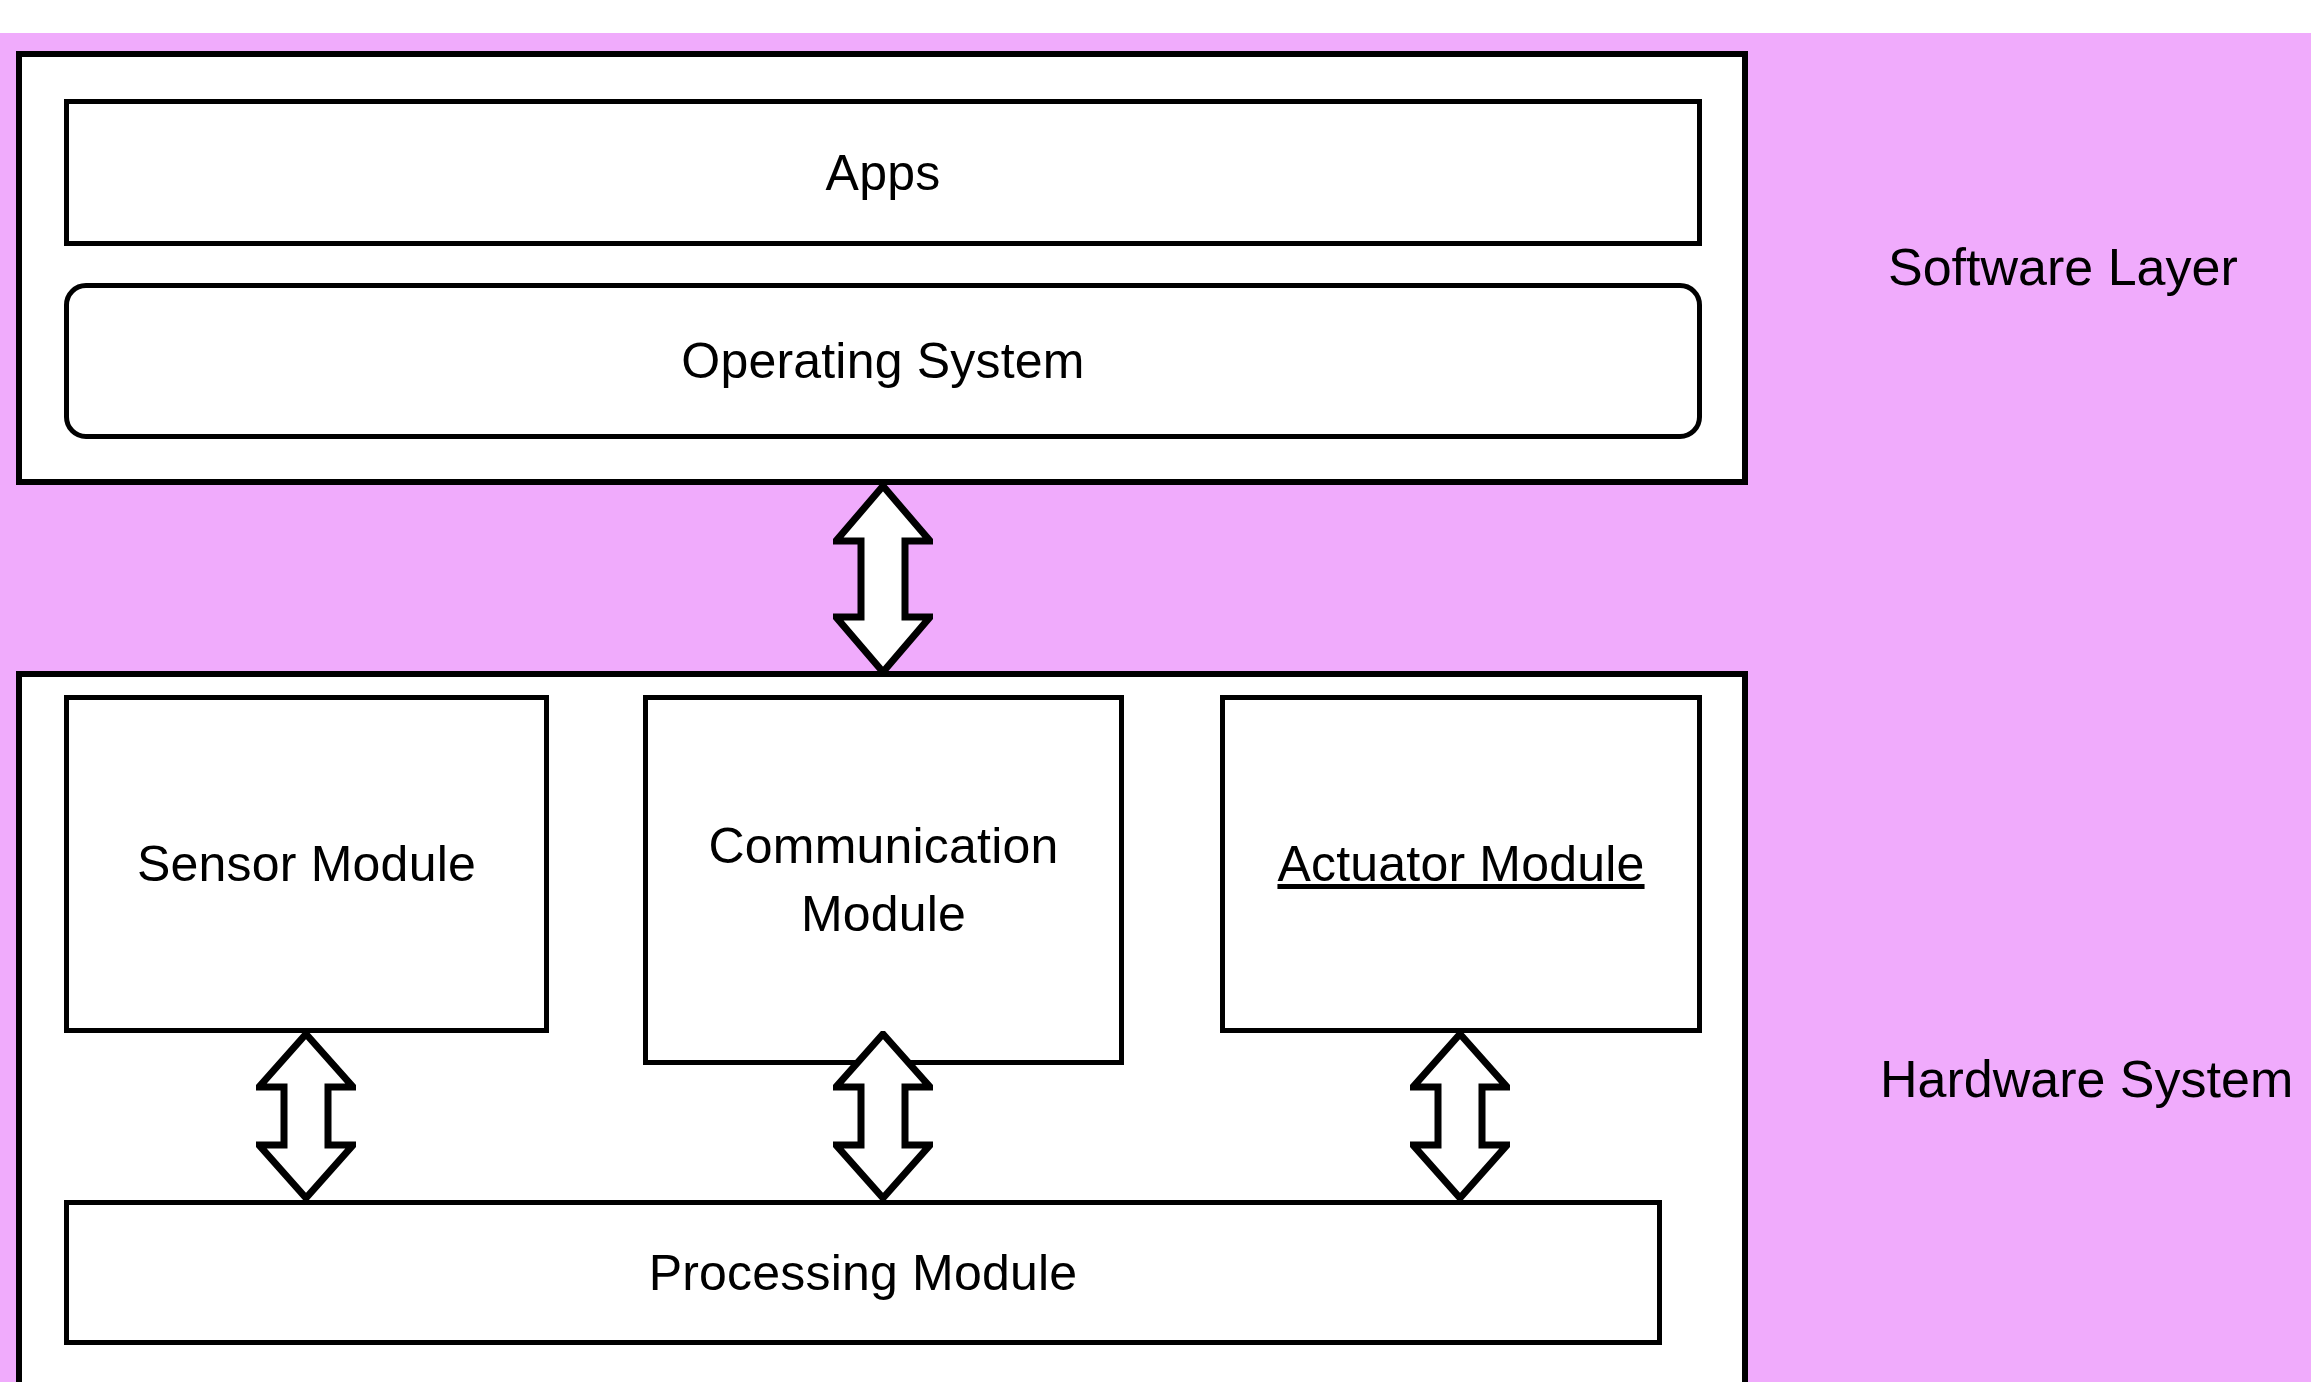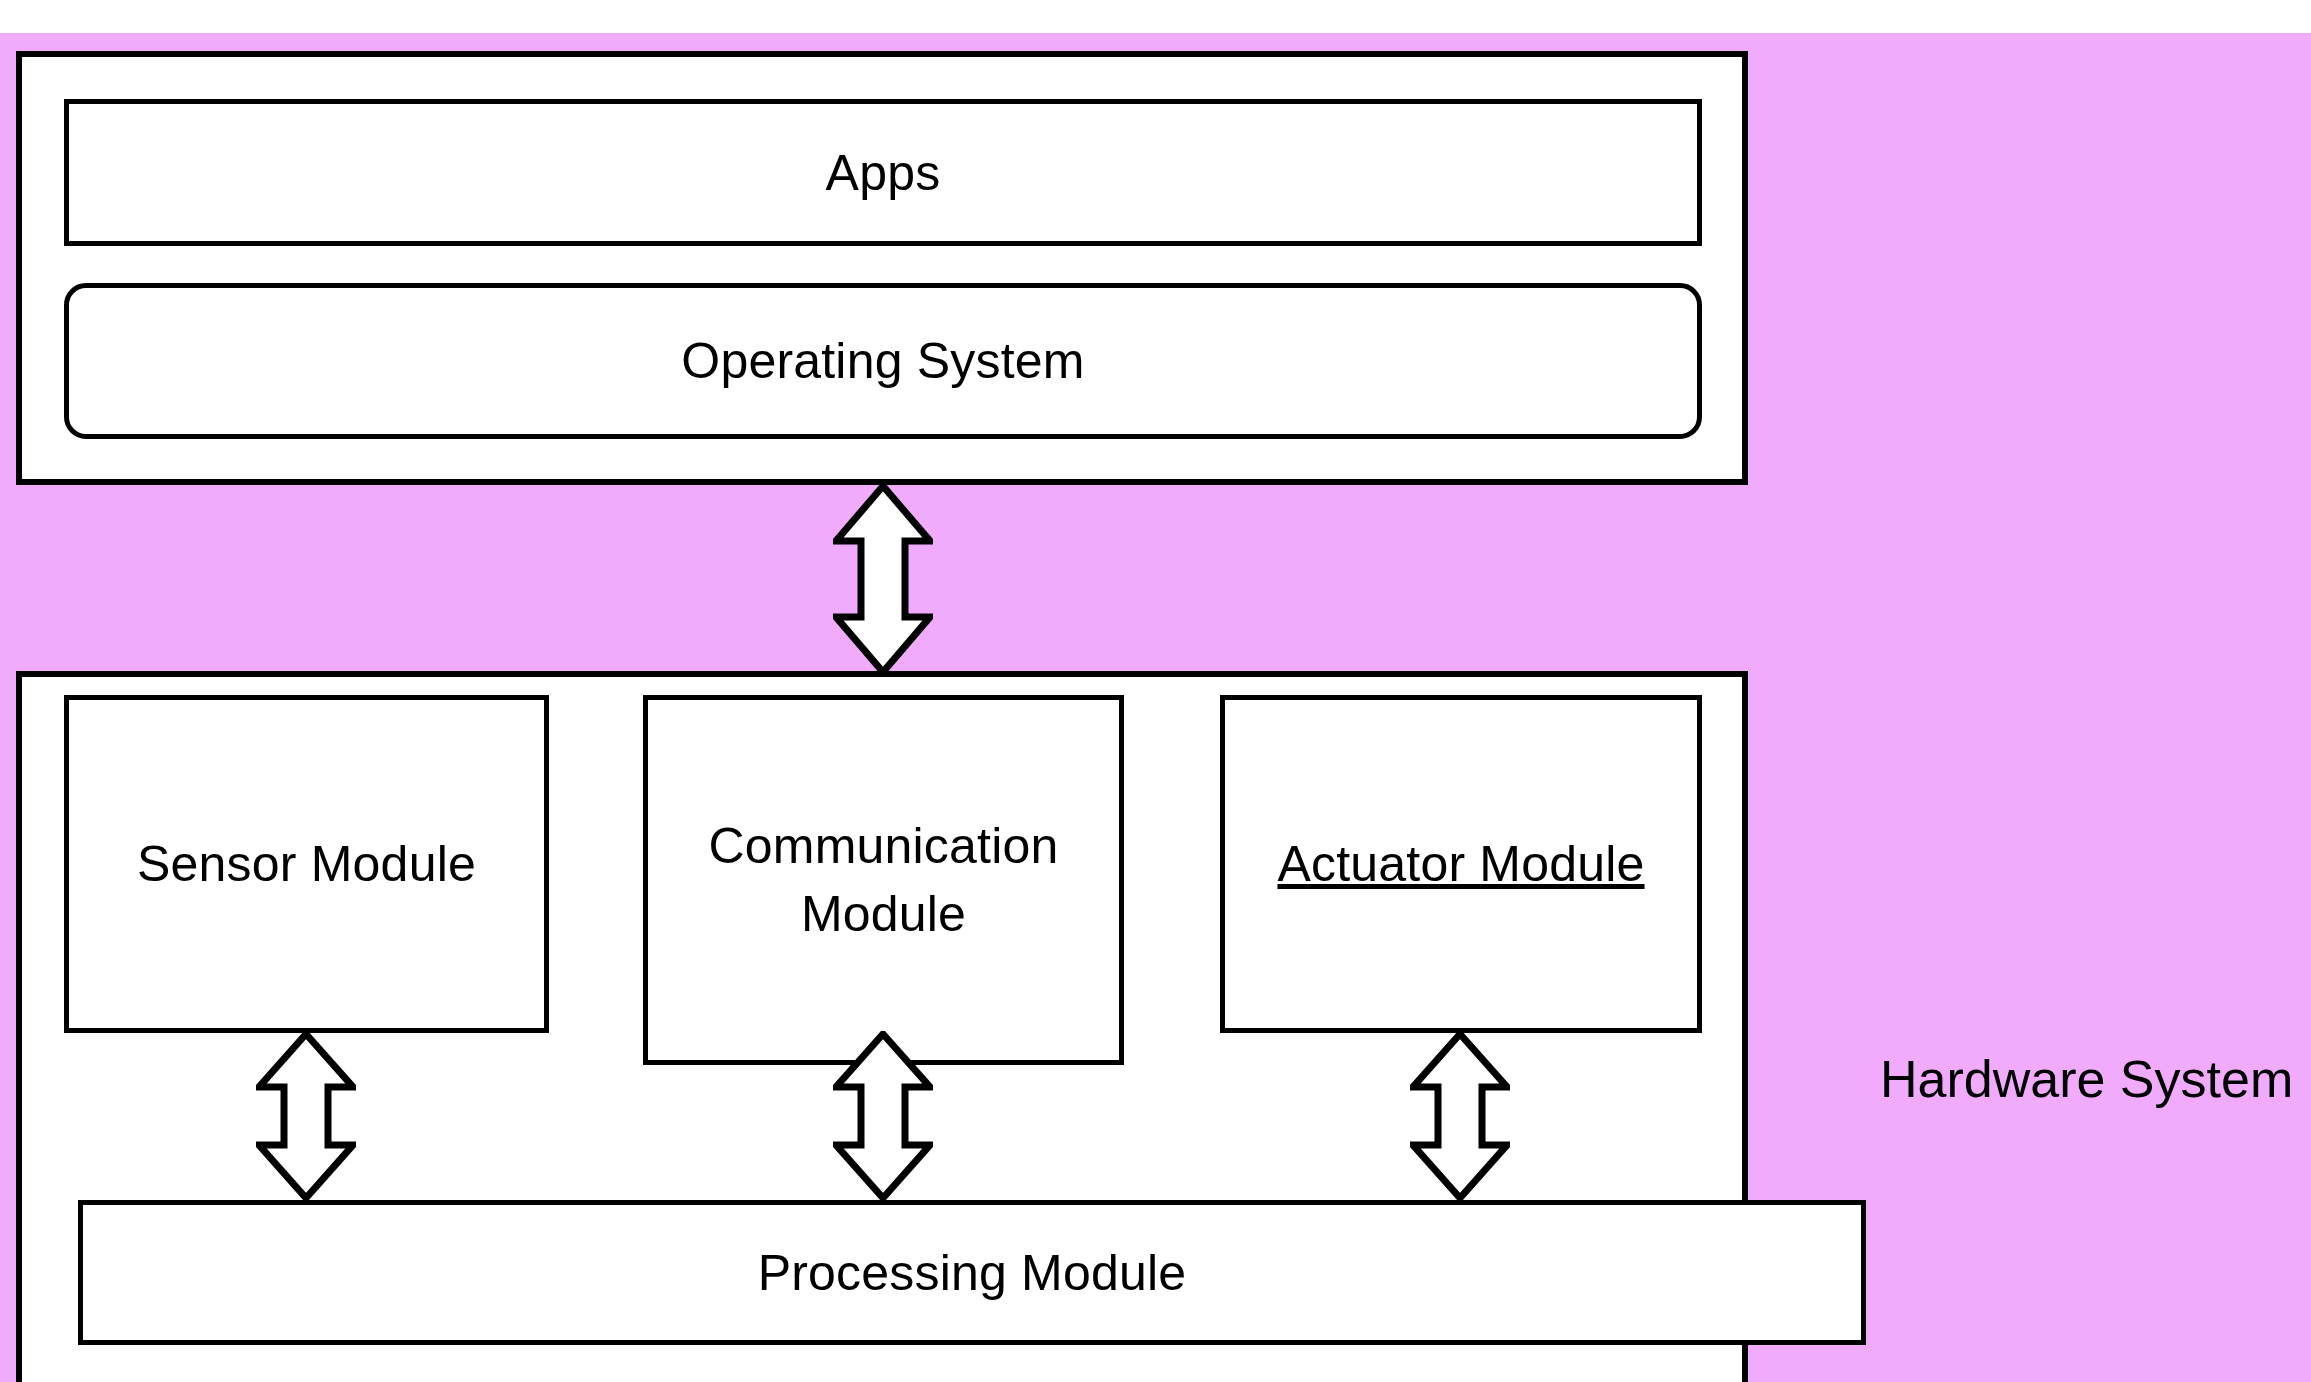--- a/index.html
+++ b/index.html
@@ -72,20 +72,21 @@
   </div>
 
   <div class="module-box" style="left:64px; top:66px; width:1638px; height:147px;">
     <span class="module-label">Apps</span>
   </div>
 
   <div class="module-box" style="left:64px; top:250px; width:1638px; height:156px;border-radius:22px;">
     <span class="module-label">Operating System</span>
   </div>
 
+  <div class="layer-caption" style="left:1888px; top:204px;">Software Layer</div>
 
   <div class="arrow-dbl" style="left:833px; top:450px; width:100px; height:192px;">
     <svg viewBox="0 0 100 192" preserveAspectRatio="none">
       <polygon points="50,3 97,58 72,58 72,134 97,134 50,189 3,134 28,134 28,58 3,58" fill="#ffffff" stroke="#000000" stroke-width="7" stroke-linejoin="miter"></polygon>
     </svg>
   </div>
 
   <div class="layer-box" style="left:16px; top:638px; width:1732px; height:722px;">
   </div>
 
@@ -113,19 +114,19 @@
       <polygon points="50,3 97,56 72,56 72,114 97,114 50,167 3,114 28,114 28,56 3,56" fill="#ffffff" stroke="#000000" stroke-width="7" stroke-linejoin="miter"></polygon>
     </svg>
   </div>
 
   <div class="arrow-dbl" style="left:1410px; top:998px; width:100px; height:170px;">
     <svg viewBox="0 0 100 170" preserveAspectRatio="none">
       <polygon points="50,3 97,56 72,56 72,114 97,114 50,167 3,114 28,114 28,56 3,56" fill="#ffffff" stroke="#000000" stroke-width="7" stroke-linejoin="miter"></polygon>
     </svg>
   </div>
 
-  <div class="module-box" style="left:78px; top:1167px; width:1788px; height:145px;align-items:center;">
+  <div class="module-box" style="left:64px; top:1167px; width:1598px; height:145px;align-items:center;">
     <span class="module-label">Processing Module</span>
   </div>
 
   <div class="layer-caption" style="left:1880px; top:1016px;">Hardware System</div>
 
 </div>
 
 </body></html>

